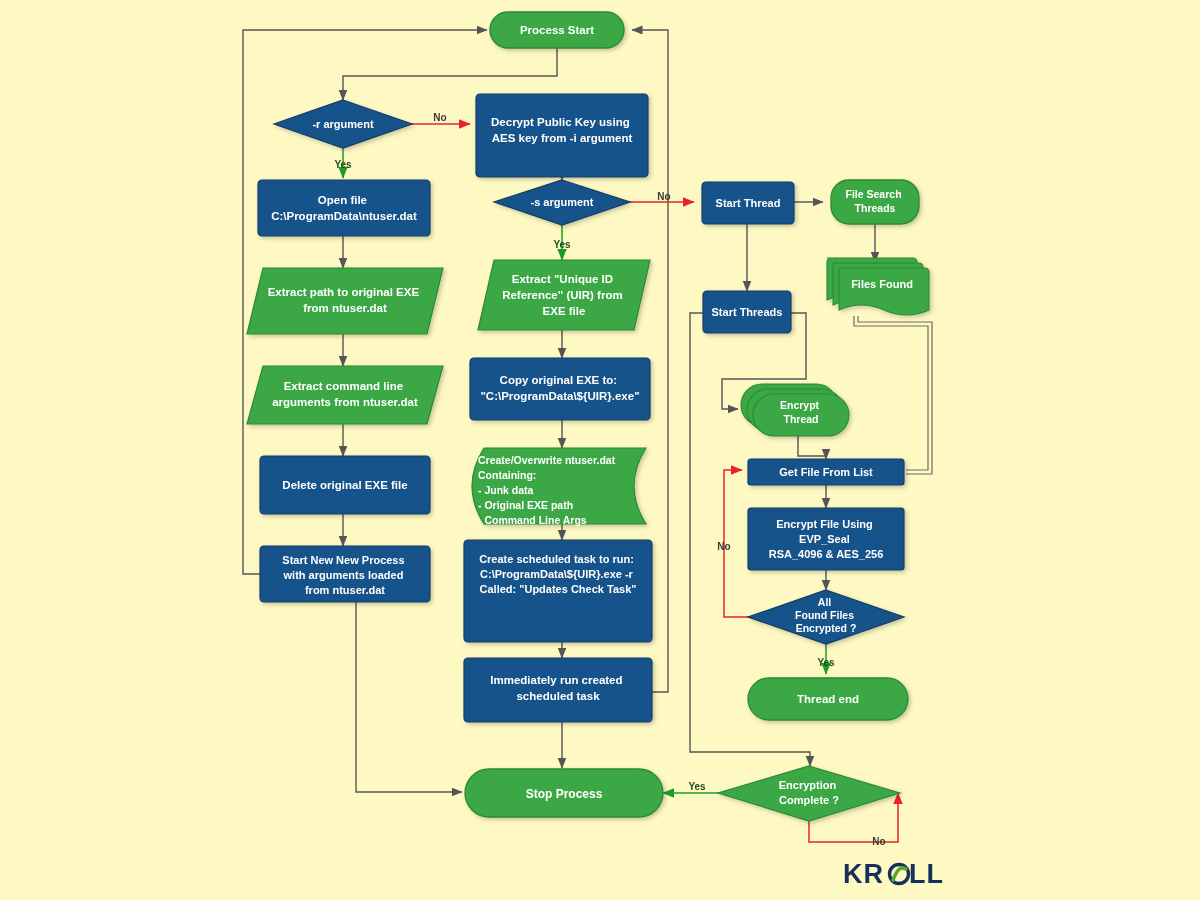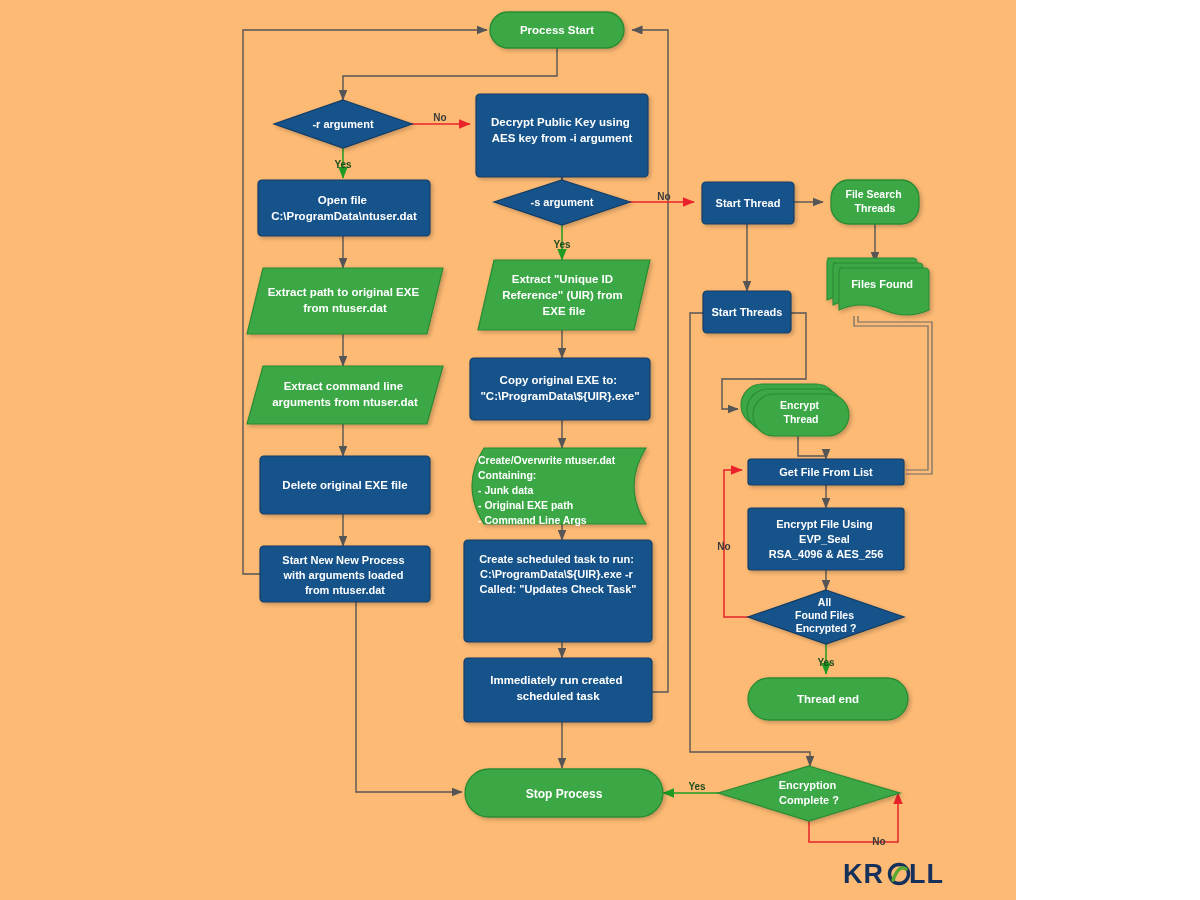--- a/index.html
+++ b/index.html
@@ -1,18 +1,18 @@
 <!DOCTYPE html>
 <html><head>
 <meta charset="utf-8">
 <style>
   html,body{margin:0;padding:0;background:#ffffff;}
   body{width:1200px;height:900px;overflow:hidden;
        font-family:"Liberation Sans","DejaVu Sans",sans-serif;}
-  #stage{position:relative;width:1016px;height:900px;background:#fdba74;}
+  #stage{position:relative;width:1200px;height:900px;background:#fef9c3;}
   svg#flow{position:absolute;left:0;top:0;width:1200px;height:900px;}
   .nodeText{fill:#ffffff;font-weight:bold;font-family:"Liberation Sans","DejaVu Sans",sans-serif;}
   .edgeLabel{font-family:"Liberation Sans","DejaVu Sans",sans-serif;font-size:10px;font-weight:bold;}
   .lbl-no{fill:#3b3b3b;}
   .lbl-yes{fill:#1d4d1d;}
   .logoK{font-family:"Liberation Sans","DejaVu Sans",sans-serif;font-weight:bold;
          font-size:27px;letter-spacing:1px;fill:#16305c;}
 </style>
 </head>
 <body>

